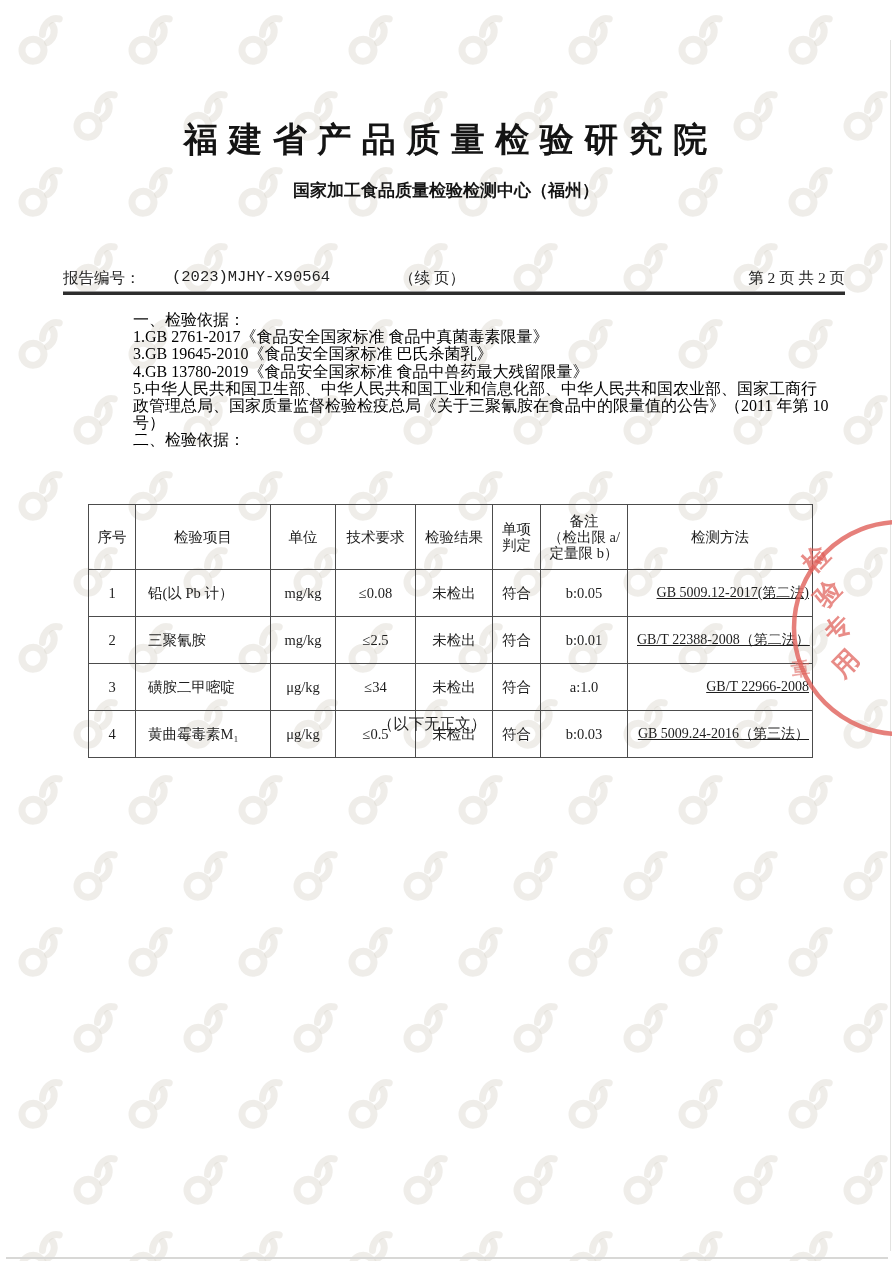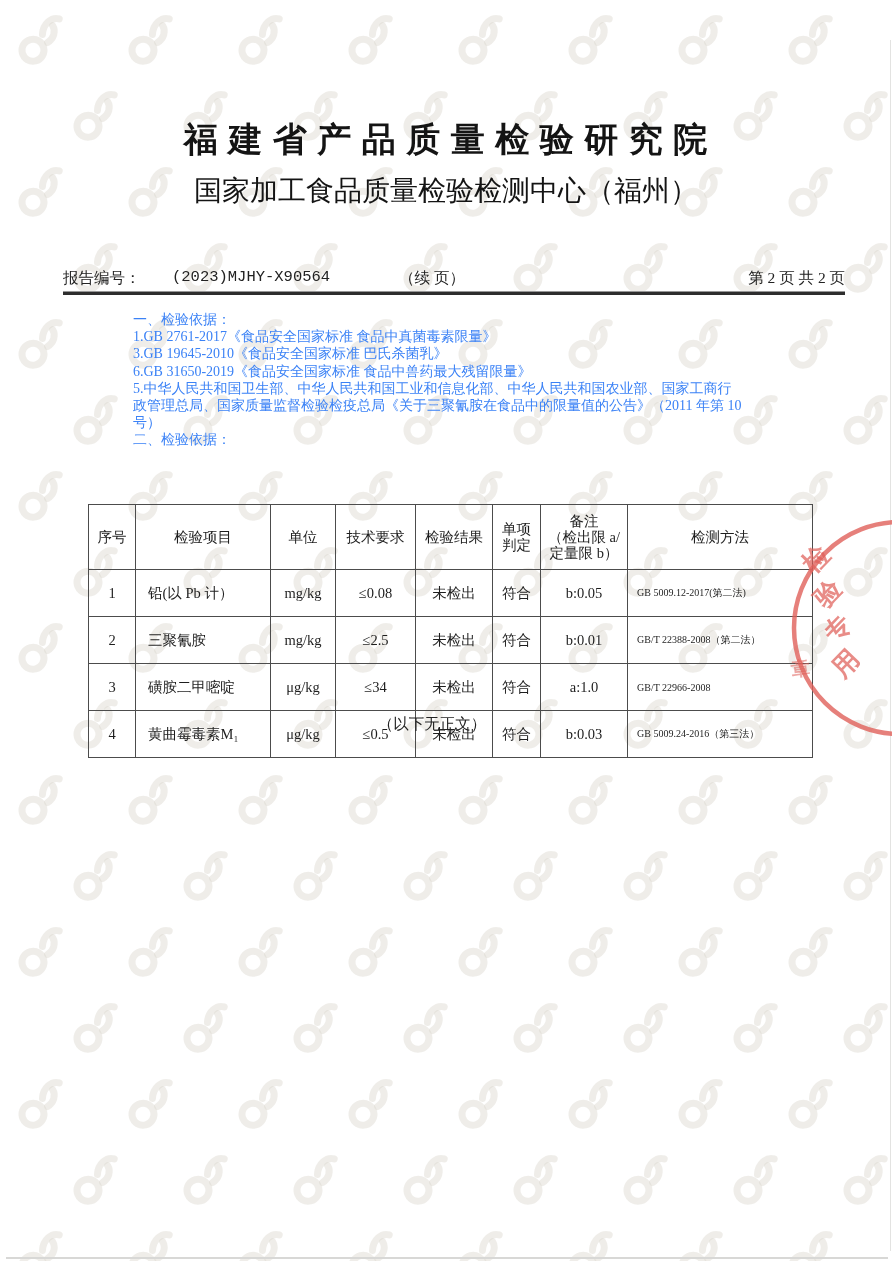--- a/index.html
+++ b/index.html
@@ -21,54 +21,54 @@
   .content{position:absolute;inset:0;z-index:2;}
 
   .org-title{
     position:absolute;top:120px;left:0;width:100%;
     text-align:center;font-weight:bold;font-size:34px;line-height:40px;
     letter-spacing:1px;color:#141414;
     font-family:"Liberation Serif","DejaVu Serif",serif;
   }
   .center-title{
     position:absolute;top:176px;left:0;width:100%;
-    text-align:center;font-weight:normal;font-size:28px;line-height:30px;color:#141414;
+    text-align:center;font-weight:bold;font-size:17px;line-height:30px;color:#141414;
     font-family:"Liberation Sans","DejaVu Sans",sans-serif;
   }
   .report-title{
     position:absolute;top:218px;left:0;width:100%;
     text-align:center;font-weight:bold;font-size:28px;line-height:32px;color:#141414;
     font-family:"Liberation Serif","DejaVu Serif",serif;
   }
   .meta-row{position:absolute;top:268px;left:0;width:100%;height:22px;font-size:15.5px;color:#222;}
   .meta-label{position:absolute;left:63px;}
   .meta-no{position:absolute;left:172px;font-family:Liberation Mono, monospace;}
   .meta-cont{position:absolute;left:0;width:100%;text-align:center;transform:translateX(-14px);}
   .meta-page{position:absolute;right:47px;}
   .rule{
     position:absolute;top:291px;left:63px;width:782px;height:3px;
     background:#2e2e2e;border-top:1px solid #979797;z-index:2;
   }
 
-  .basis{position:absolute;top:311px;left:133px;width:680px;font-size:14px;line-height:17.2px;color:#3b82f6;}
+  .basis{position:absolute;top:311px;left:133px;width:680px;font-size:16px;line-height:17.2px;color:#000000;}
   .basis .line{white-space:nowrap;}
 
   .tablewrap{position:absolute;top:504px;left:88px;z-index:2;}
   table.results{border-collapse:collapse;table-layout:fixed;width:724px;background:transparent;}
   table.results th,table.results td{
     border:1.5px solid #4c4c4c;
     font-size:14.5px;color:#1e1e1e;
     text-align:center;vertical-align:middle;
     padding:2px 3px;overflow:hidden;
     font-weight:normal;
   }
   table.results th{white-space:pre-line;line-height:16px;height:60px;}
   table.results td{height:42px;}
   table.results td.c1{text-align:left;padding-left:12px;}
-  table.results td.c7{text-align:left;padding-left:9px;font-size:10px;white-space:nowrap;}
+  table.results td.c7{text-align:right;padding-left:9px;font-size:14px;white-space:nowrap;text-decoration:underline;}
 
   .end-note{position:absolute;top:714px;left:0;width:864px;text-align:center;font-size:15.5px;color:#222;z-index:2;}
 
   
   .seal{position:absolute;top:516px;left:779px;width:113px;height:232px;z-index:5;pointer-events:none;}
   .seal svg{position:absolute;top:0;left:0;}
   .seal-char{position:absolute;font-weight:bold;opacity:.72;
     font-family:"Liberation Sans","DejaVu Sans",sans-serif;}
 </style>
 </head>
@@ -1043,21 +1043,21 @@
       <span class="meta-page">第 2 页  共 2 页</span>
     </div>
 
     <div class="rule"></div>
 
     <div class="basis">
       <div class="line">一、检验依据：</div>
       <div id="basis-lines">
           <div class="line">1.GB 2761-2017《食品安全国家标准 食品中真菌毒素限量》</div>
           <div class="line">3.GB 19645-2010《食品安全国家标准 巴氏杀菌乳》</div>
-          <div class="line">6.GB 31650-2019《食品安全国家标准 食品中兽药最大残留限量》</div>
+          <div class="line">4.GB 13780-2019《食品安全国家标准 食品中兽药最大残留限量》</div>
           <div class="line">5.中华人民共和国卫生部、中华人民共和国工业和信息化部、中华人民共和国农业部、国家工商行</div>
           <div class="line">政管理总局、国家质量监督检验检疫总局《关于三聚氰胺在食品中的限量值的公告》（2011 年第 10</div>
           <div class="line">号）</div>
         </div>
       <div class="line">二、检验依据：</div>
     </div>
 
     <div class="tablewrap">
       <table class="results" id="results-table">
         <colgroup>

